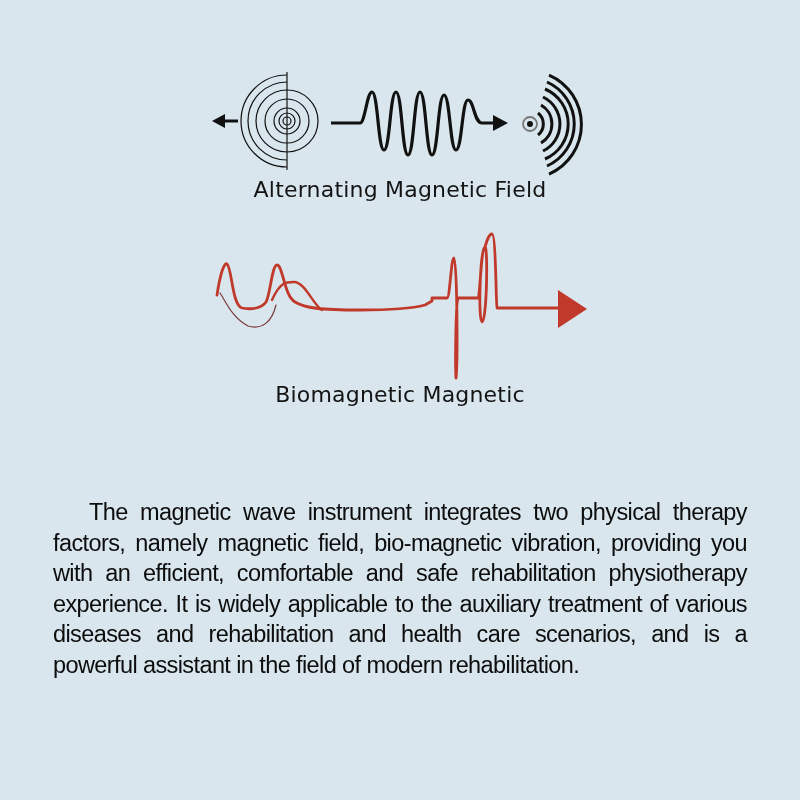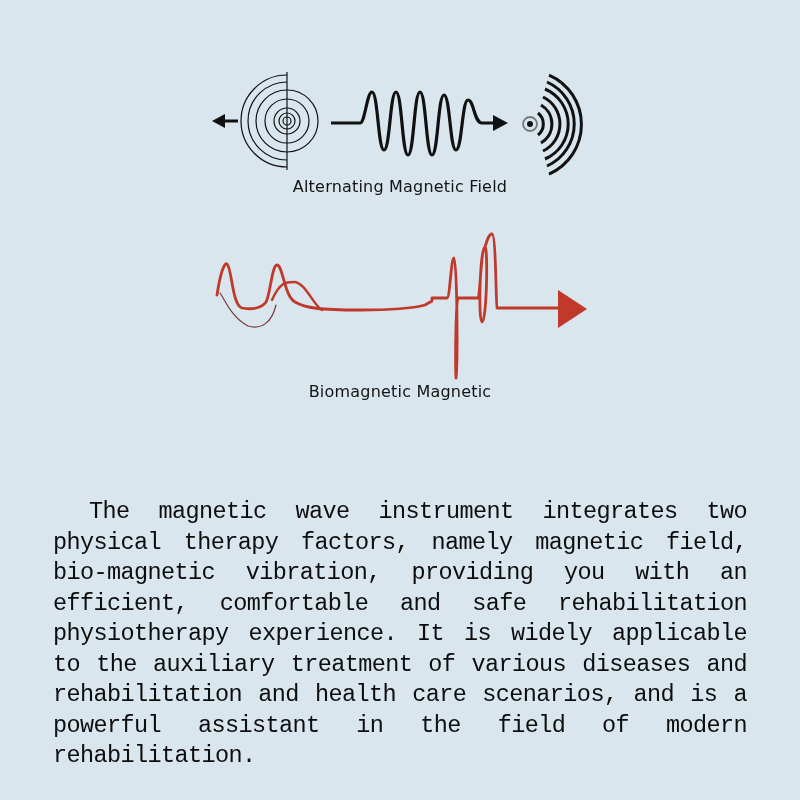--- a/index.html
+++ b/index.html
@@ -7,27 +7,27 @@
     width: 800px; height: 800px; overflow: hidden;
     background: #d9e6ee;
     position: relative;
     font-family: "DejaVu Sans", sans-serif;
     color: #111;
   }
   .fig { position: absolute; left: 0; top: 0; }
   .caption {
     position: absolute; left: 0; width: 800px; text-align: center;
     font-family: "DejaVu Sans", sans-serif;
-    font-size: 16px; color: #141414; letter-spacing: 0.2px;
+    font-size: 22px; color: #141414; letter-spacing: 0.2px;
   }
   #cap1 { top: 177px; }
   #cap2 { top: 382px; }
   .body-text {
     position: absolute; left: 53px; top: 497px; width: 694px;
-    font-family: Liberation Mono, monospace;
+    font-family: Liberation Sans, sans-serif;
     font-size: 23.5px; line-height: 30.5px;
     text-align: justify; text-indent: 36px;
     color: #0d0d0d;
     letter-spacing: -0.6px;
   }
 </style>
 </head>
 <body>
 
 <svg class="fig" width="800" height="800" viewBox="0 0 800 800">

